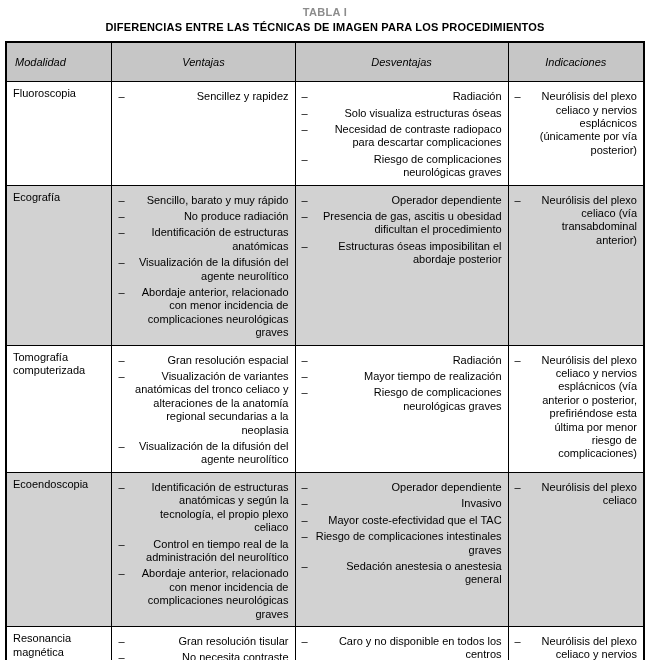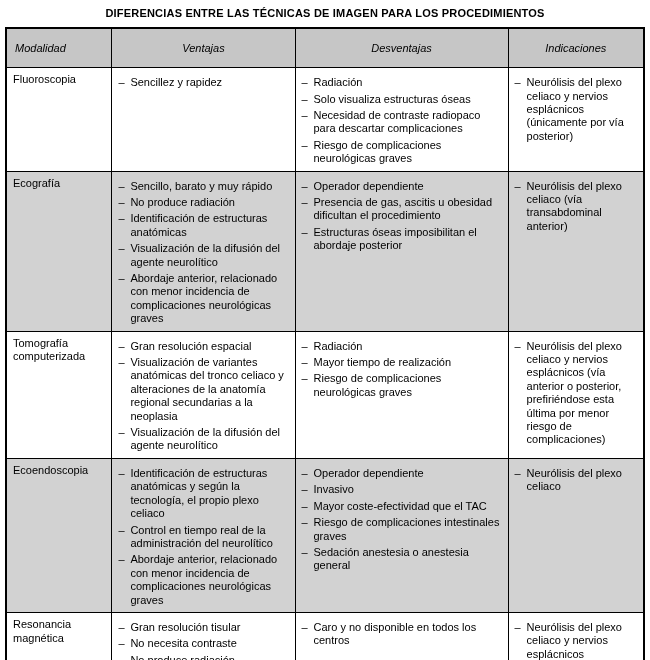--- a/index.html
+++ b/index.html
@@ -70,29 +70,30 @@
     display: flex;
     align-items: flex-start;
     line-height: 1.22;
     margin: 0 0 3px 0;
   }
   .item:last-child { margin-bottom: 0; }
   .dash {
     flex: 0 0 12px;
     text-align: left;
   }
-  .txt { flex: 1 1 auto; }
+  .txt { flex: 1 1 auto; text-align: right; }
   tr { page-break-inside: avoid; }
 </style>
 </head>
 <body>
 
 <div class="page">
 
   <div class="title-block">
+    <div class="table-label">TABLA I</div>
     <div class="table-caption">DIFERENCIAS ENTRE LAS TÉCNICAS DE IMAGEN PARA LOS PROCEDIMIENTOS</div>
   </div>
 
   <table class="comparison">
     <colgroup>
       <col class="c-modalidad">
       <col class="c-ventajas">
       <col class="c-desventajas">
       <col class="c-indicaciones">
     </colgroup>

